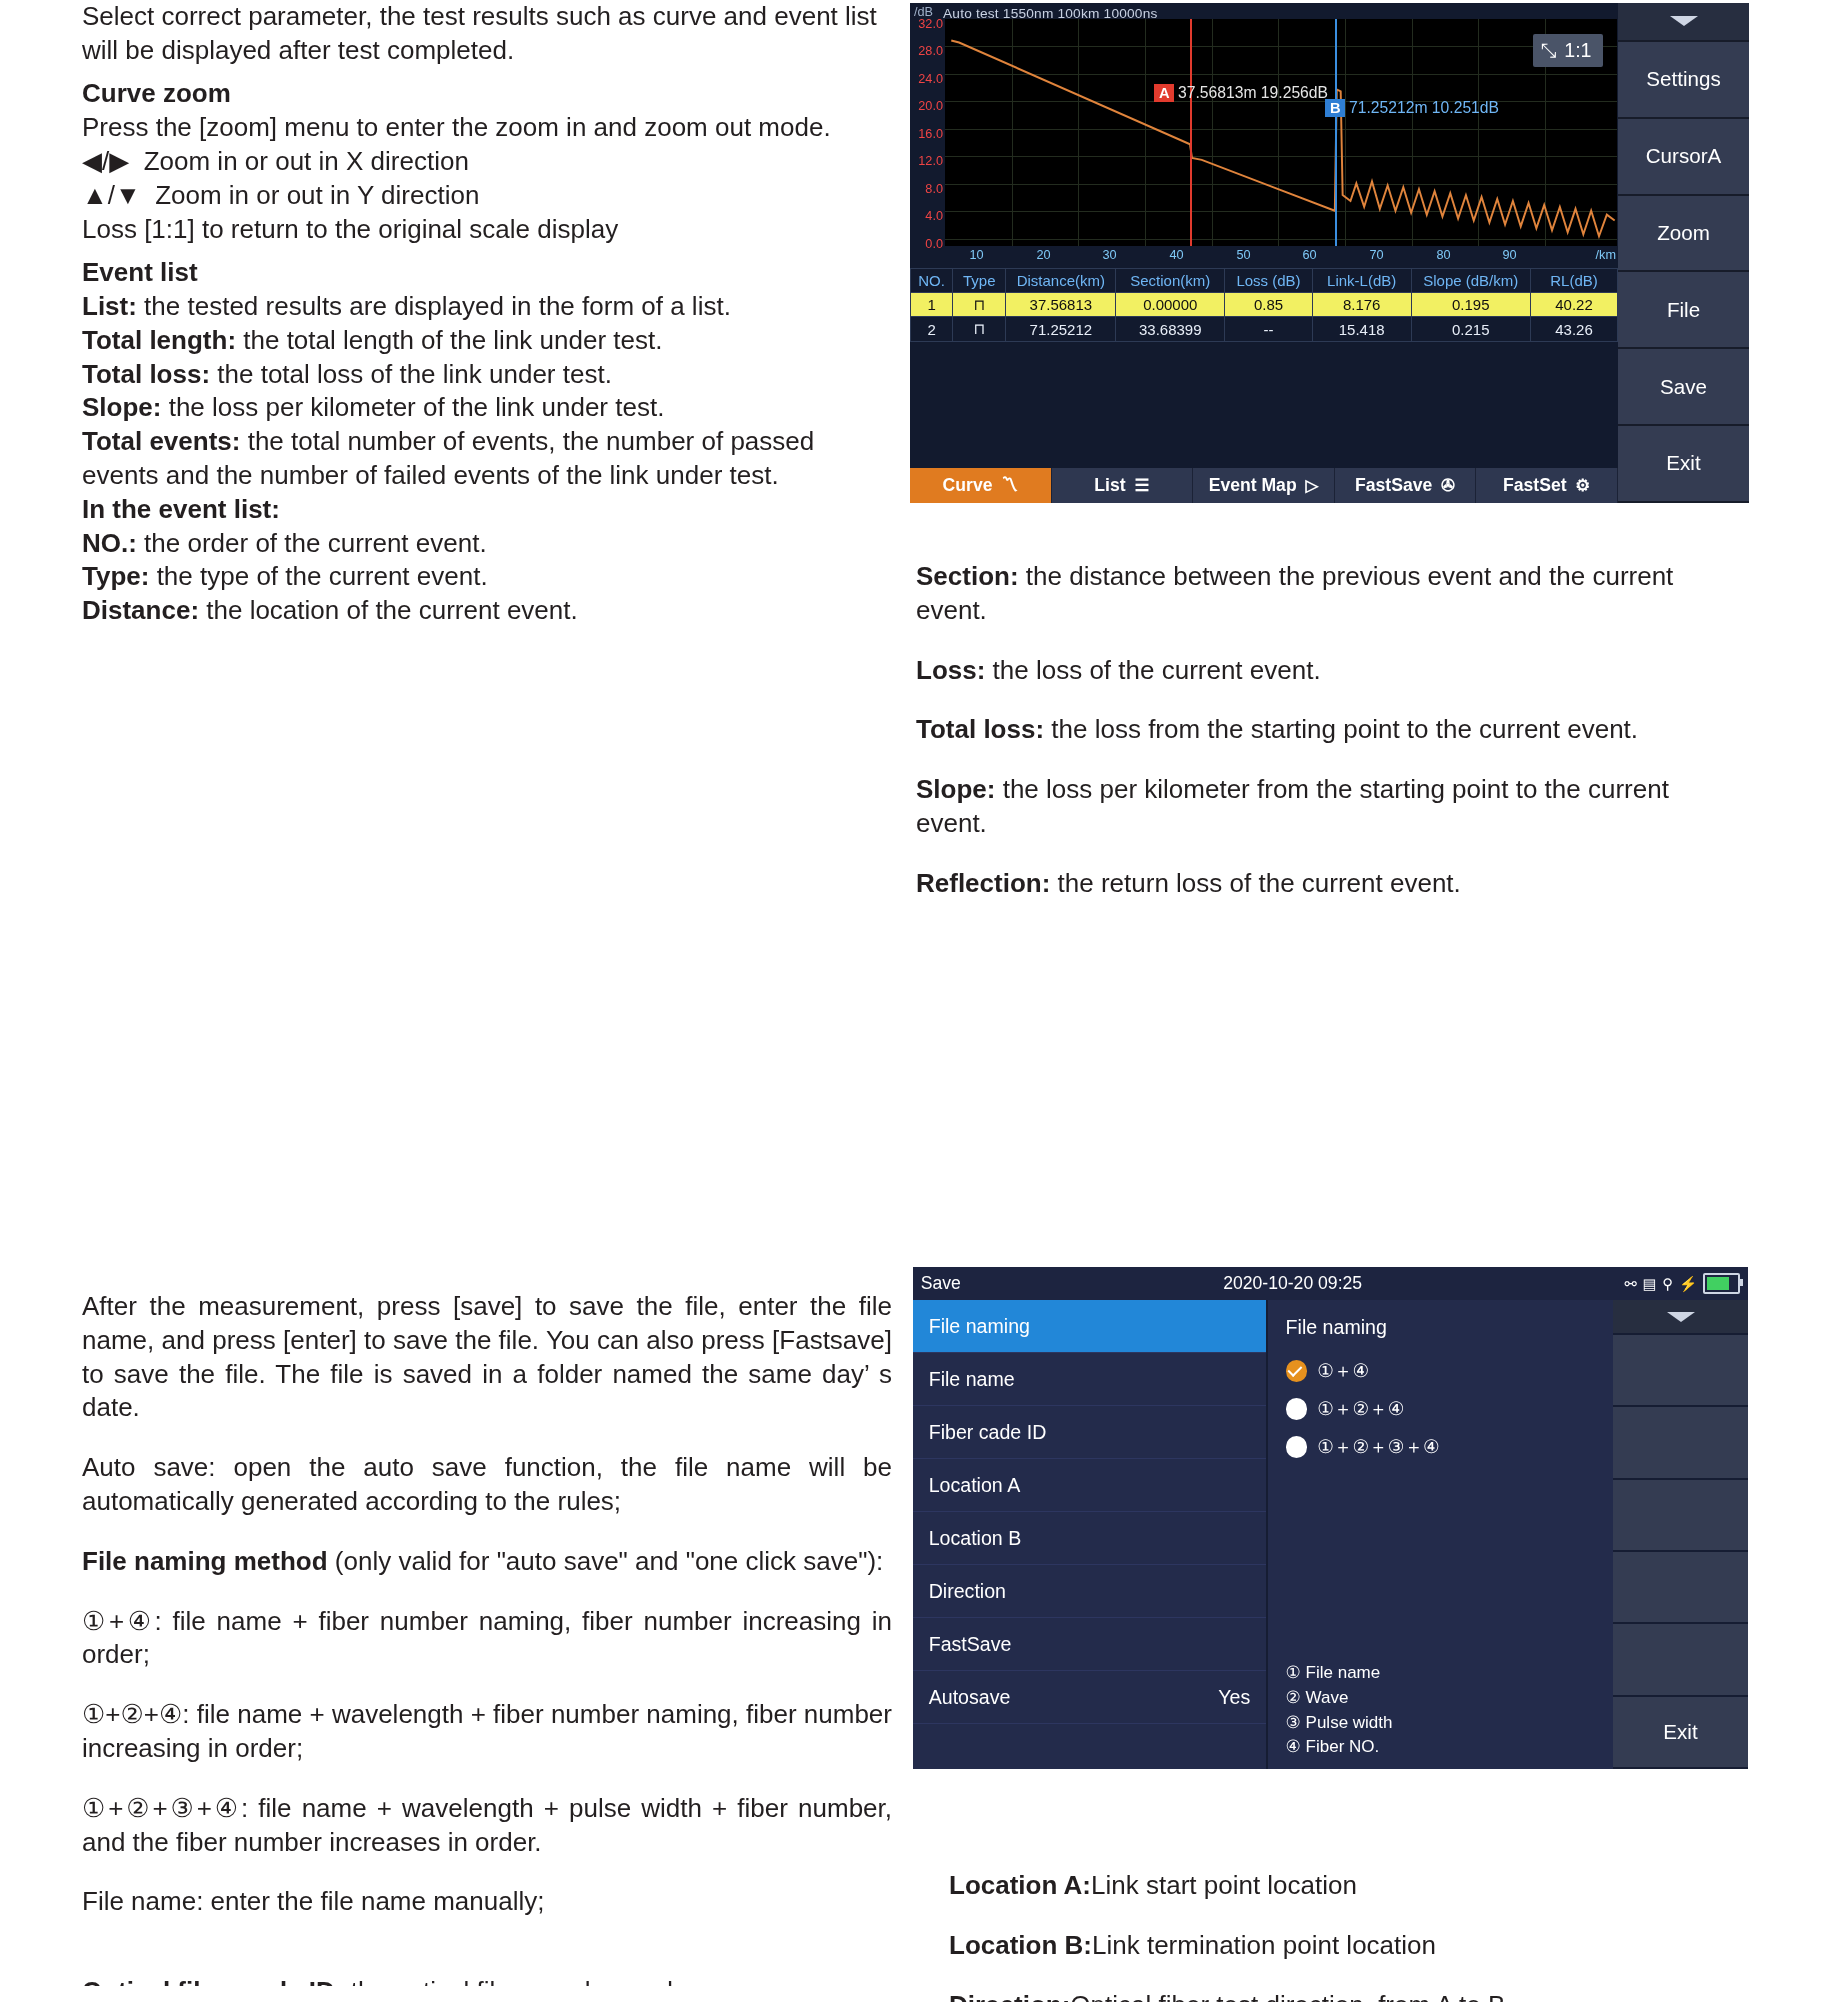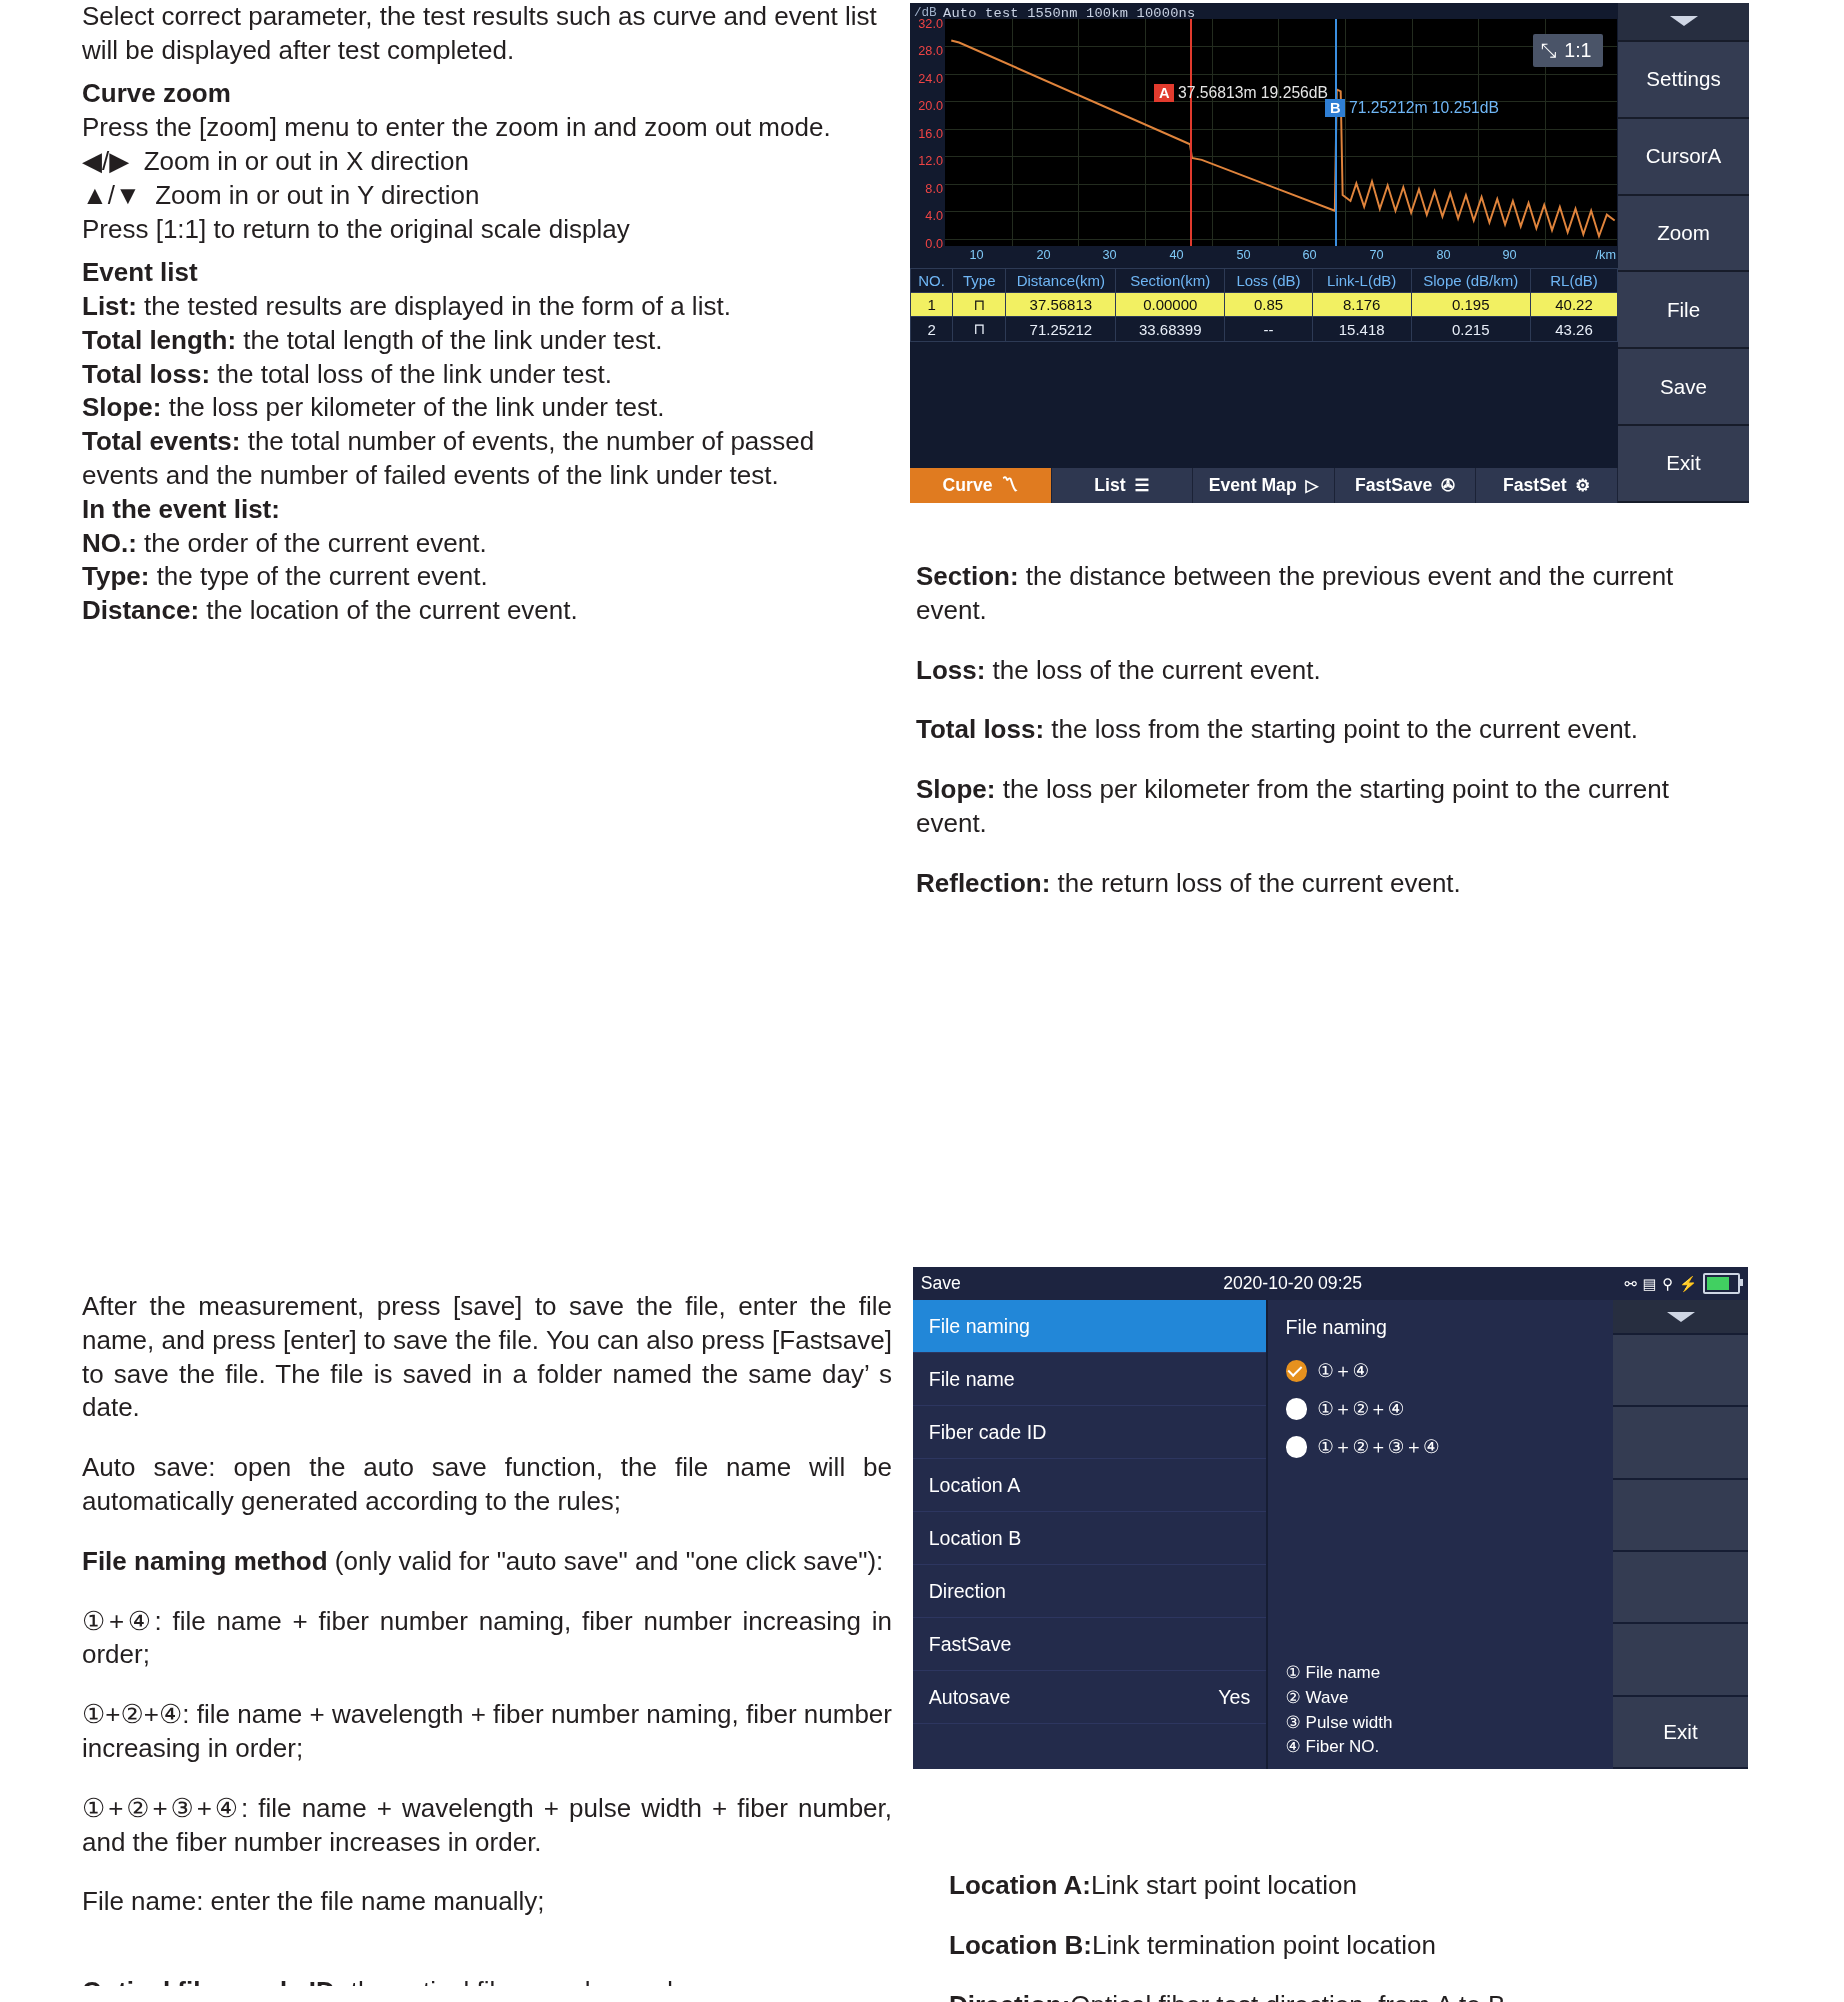--- a/index.html
+++ b/index.html
@@ -83,21 +83,20 @@
   }
 
   
   #chartTop {
     position: absolute;
     left: 0; top: 0;
     width: 708px; height: 19.6px;
     background: #121a2e;
     color: #c9d2e3;
     font-size: 13.7px;
-    font-family: Liberation Mono, monospace;
   }
   #chartTop .lbl { position: absolute; left: 33px; top: 2.9px; letter-spacing: 0.2px;}
   #chartTop .db  { position: absolute; left: 3.9px;  top: 2px; color:#9fb0c9; font-size: 12.7px;}
 
   #plotWrap {
     position: absolute;
     left: 0; top: 15.7px;
     width: 708px; height: 245px;
   }
   #plotArea {
@@ -357,21 +356,21 @@
   <p class="ptext b">Curve zoom</p>
   <p class="ptext">Press the [zoom] menu to enter the zoom in and zoom out mode.</p>
   <p class="ptext">
     <span>◀</span>/<span>▶</span>&nbsp;
     <span>Zoom in or out in X direction</span>
   </p>
   <p class="ptext">
     <span>▲</span>/<span>▼</span>&nbsp;
     <span>Zoom in or out in Y direction</span>
   </p>
-  <p class="ptext">Press [1:1] to return to the original scale display</p>
+  <p class="ptext">Loss [1:1] to return to the original scale display</p>
   <div class="gap6"></div>
   <p class="ptext b">Event list</p>
   <p class="ptext"><b>List:</b><span> the tested results are displayed in the form of a list.</span></p>
   <p class="ptext"><b>Total length:</b><span> the total length of the link under test.</span></p>
   <p class="ptext"><b>Total loss:</b><span> the total loss of the link under test.</span></p>
   <p class="ptext"><b>Slope:</b><span> the  loss per kilometer of the link under test.</span></p>
   <p class="ptext"><b>Total events:</b><span> the total number of events, the number of passed events and the number of failed events of the link under test.</span></p>
   <p class="ptext b">In the event list:</p>
   <p class="ptext"><b>NO.:</b><span>  the order of the current event.</span></p>
   <p class="ptext"><b>Type:</b><span> the type of the current event.</span></p>

